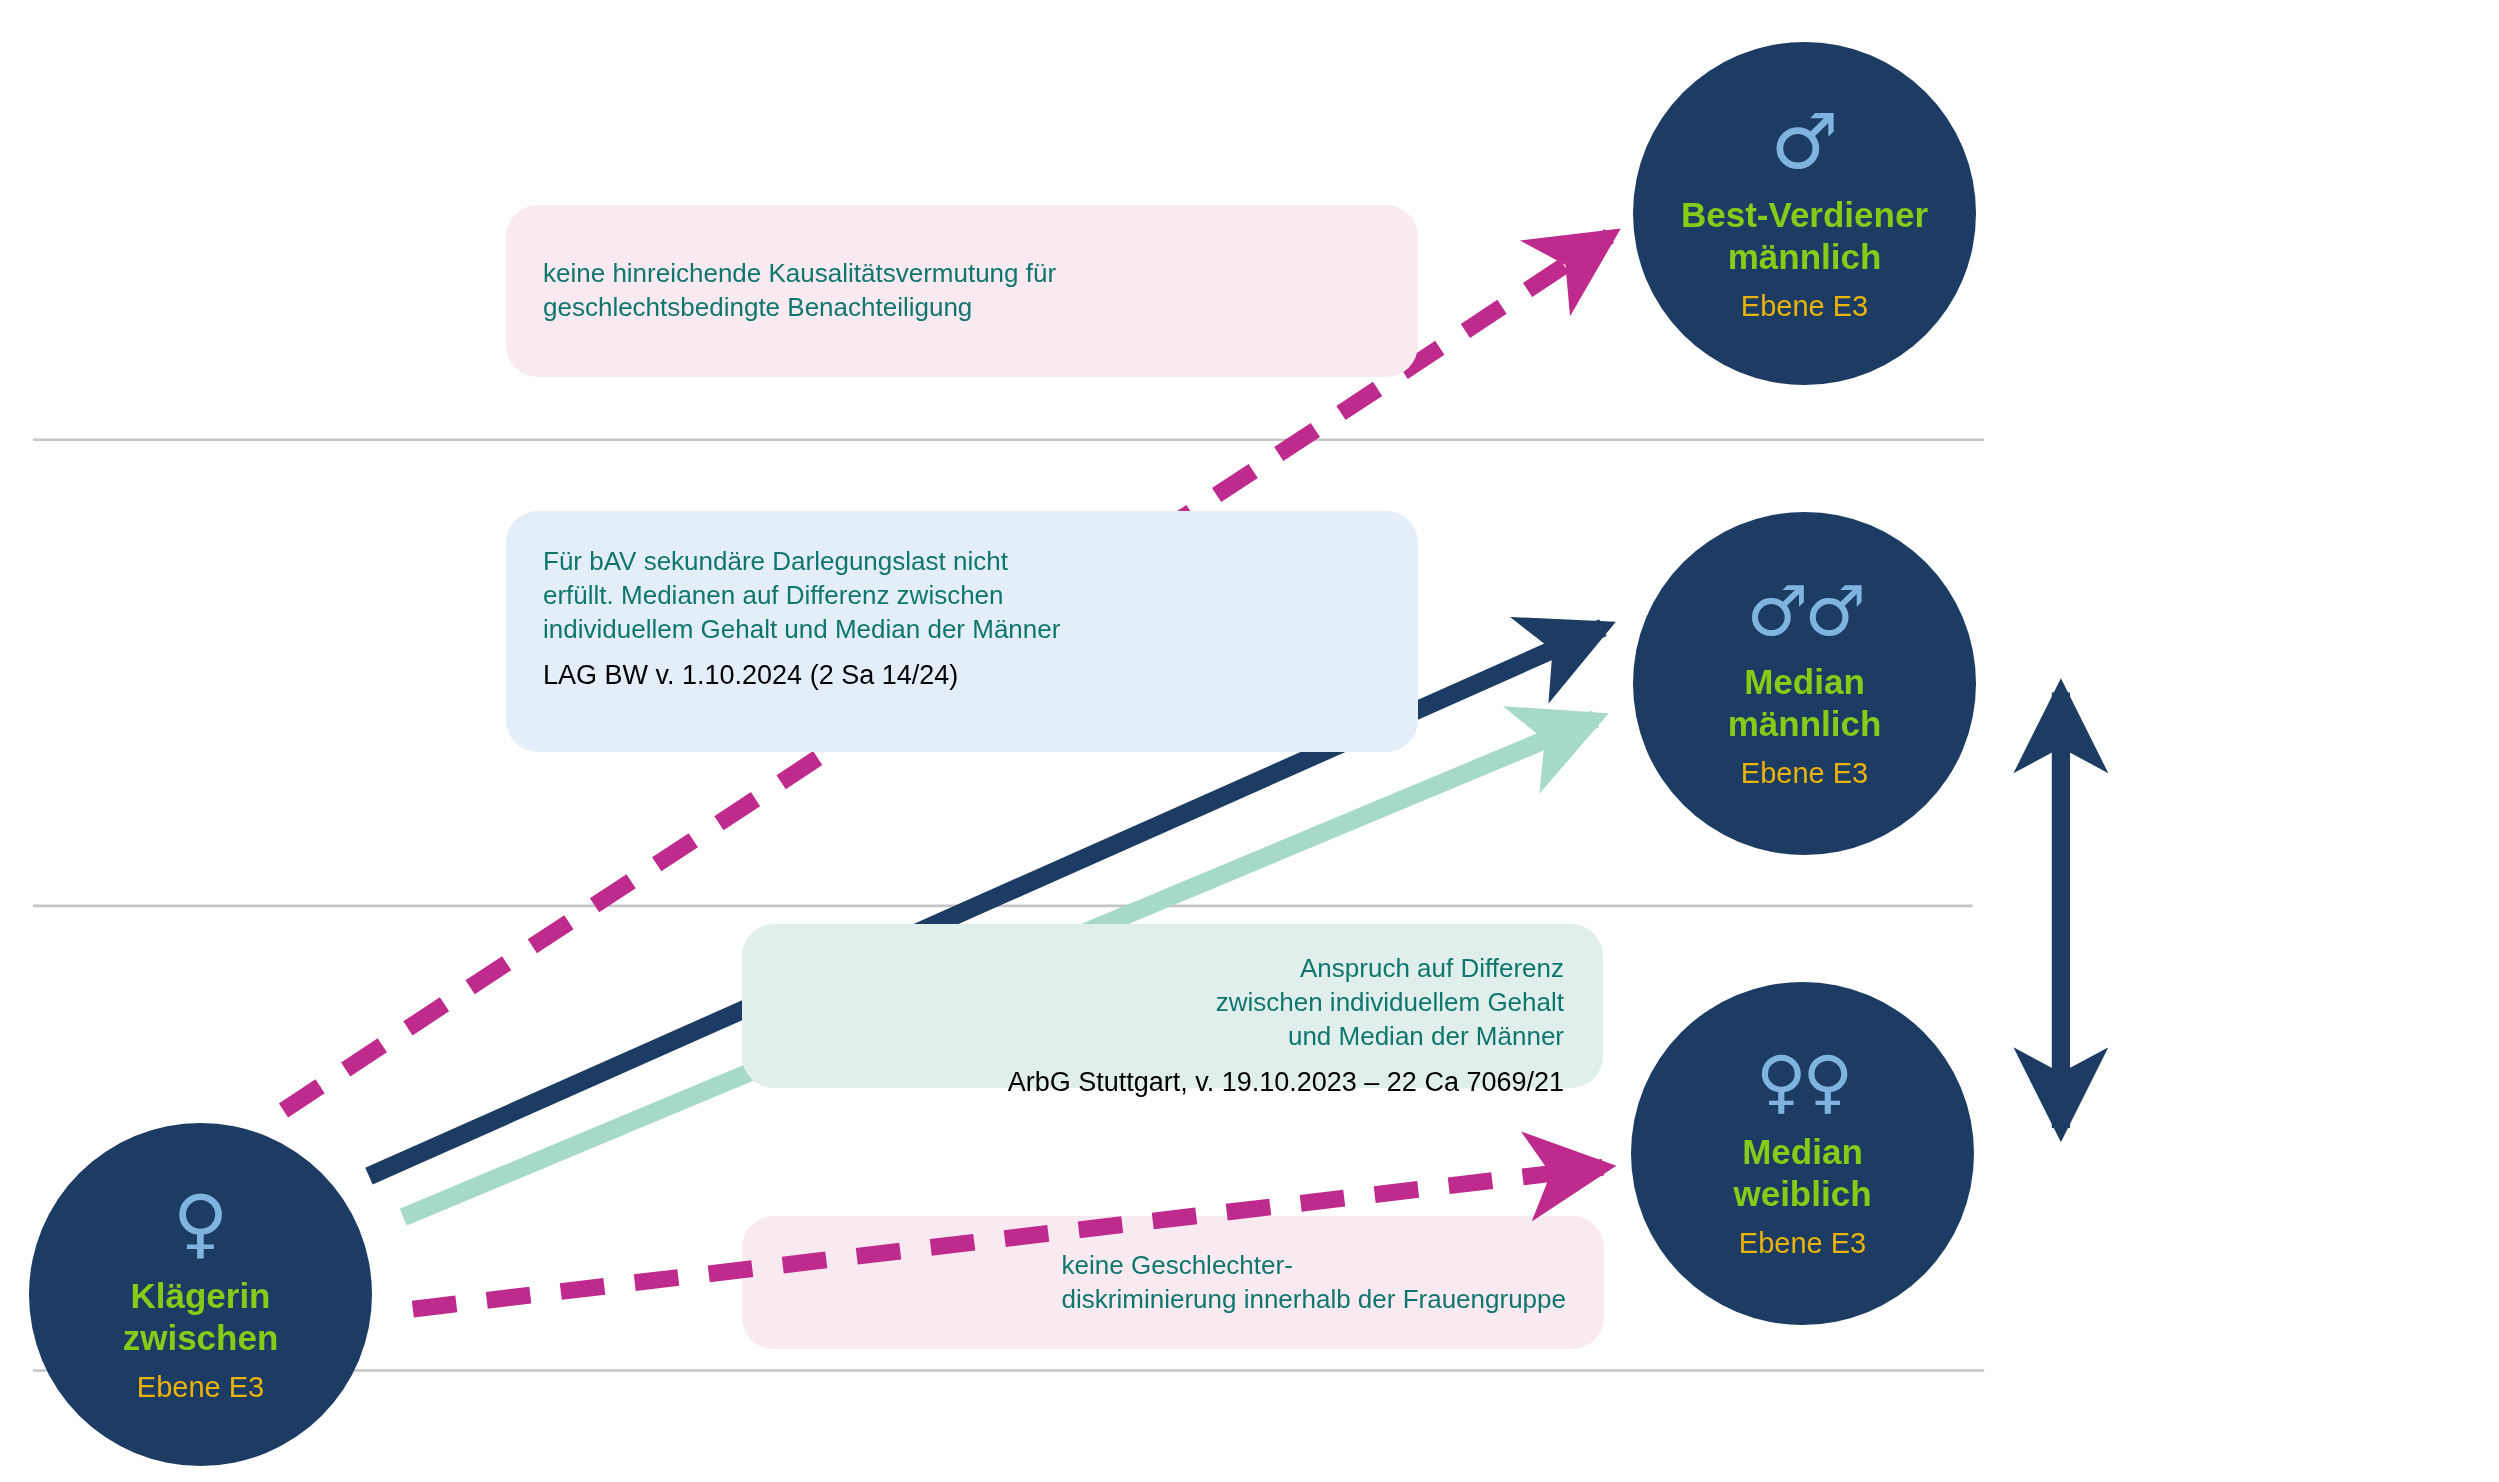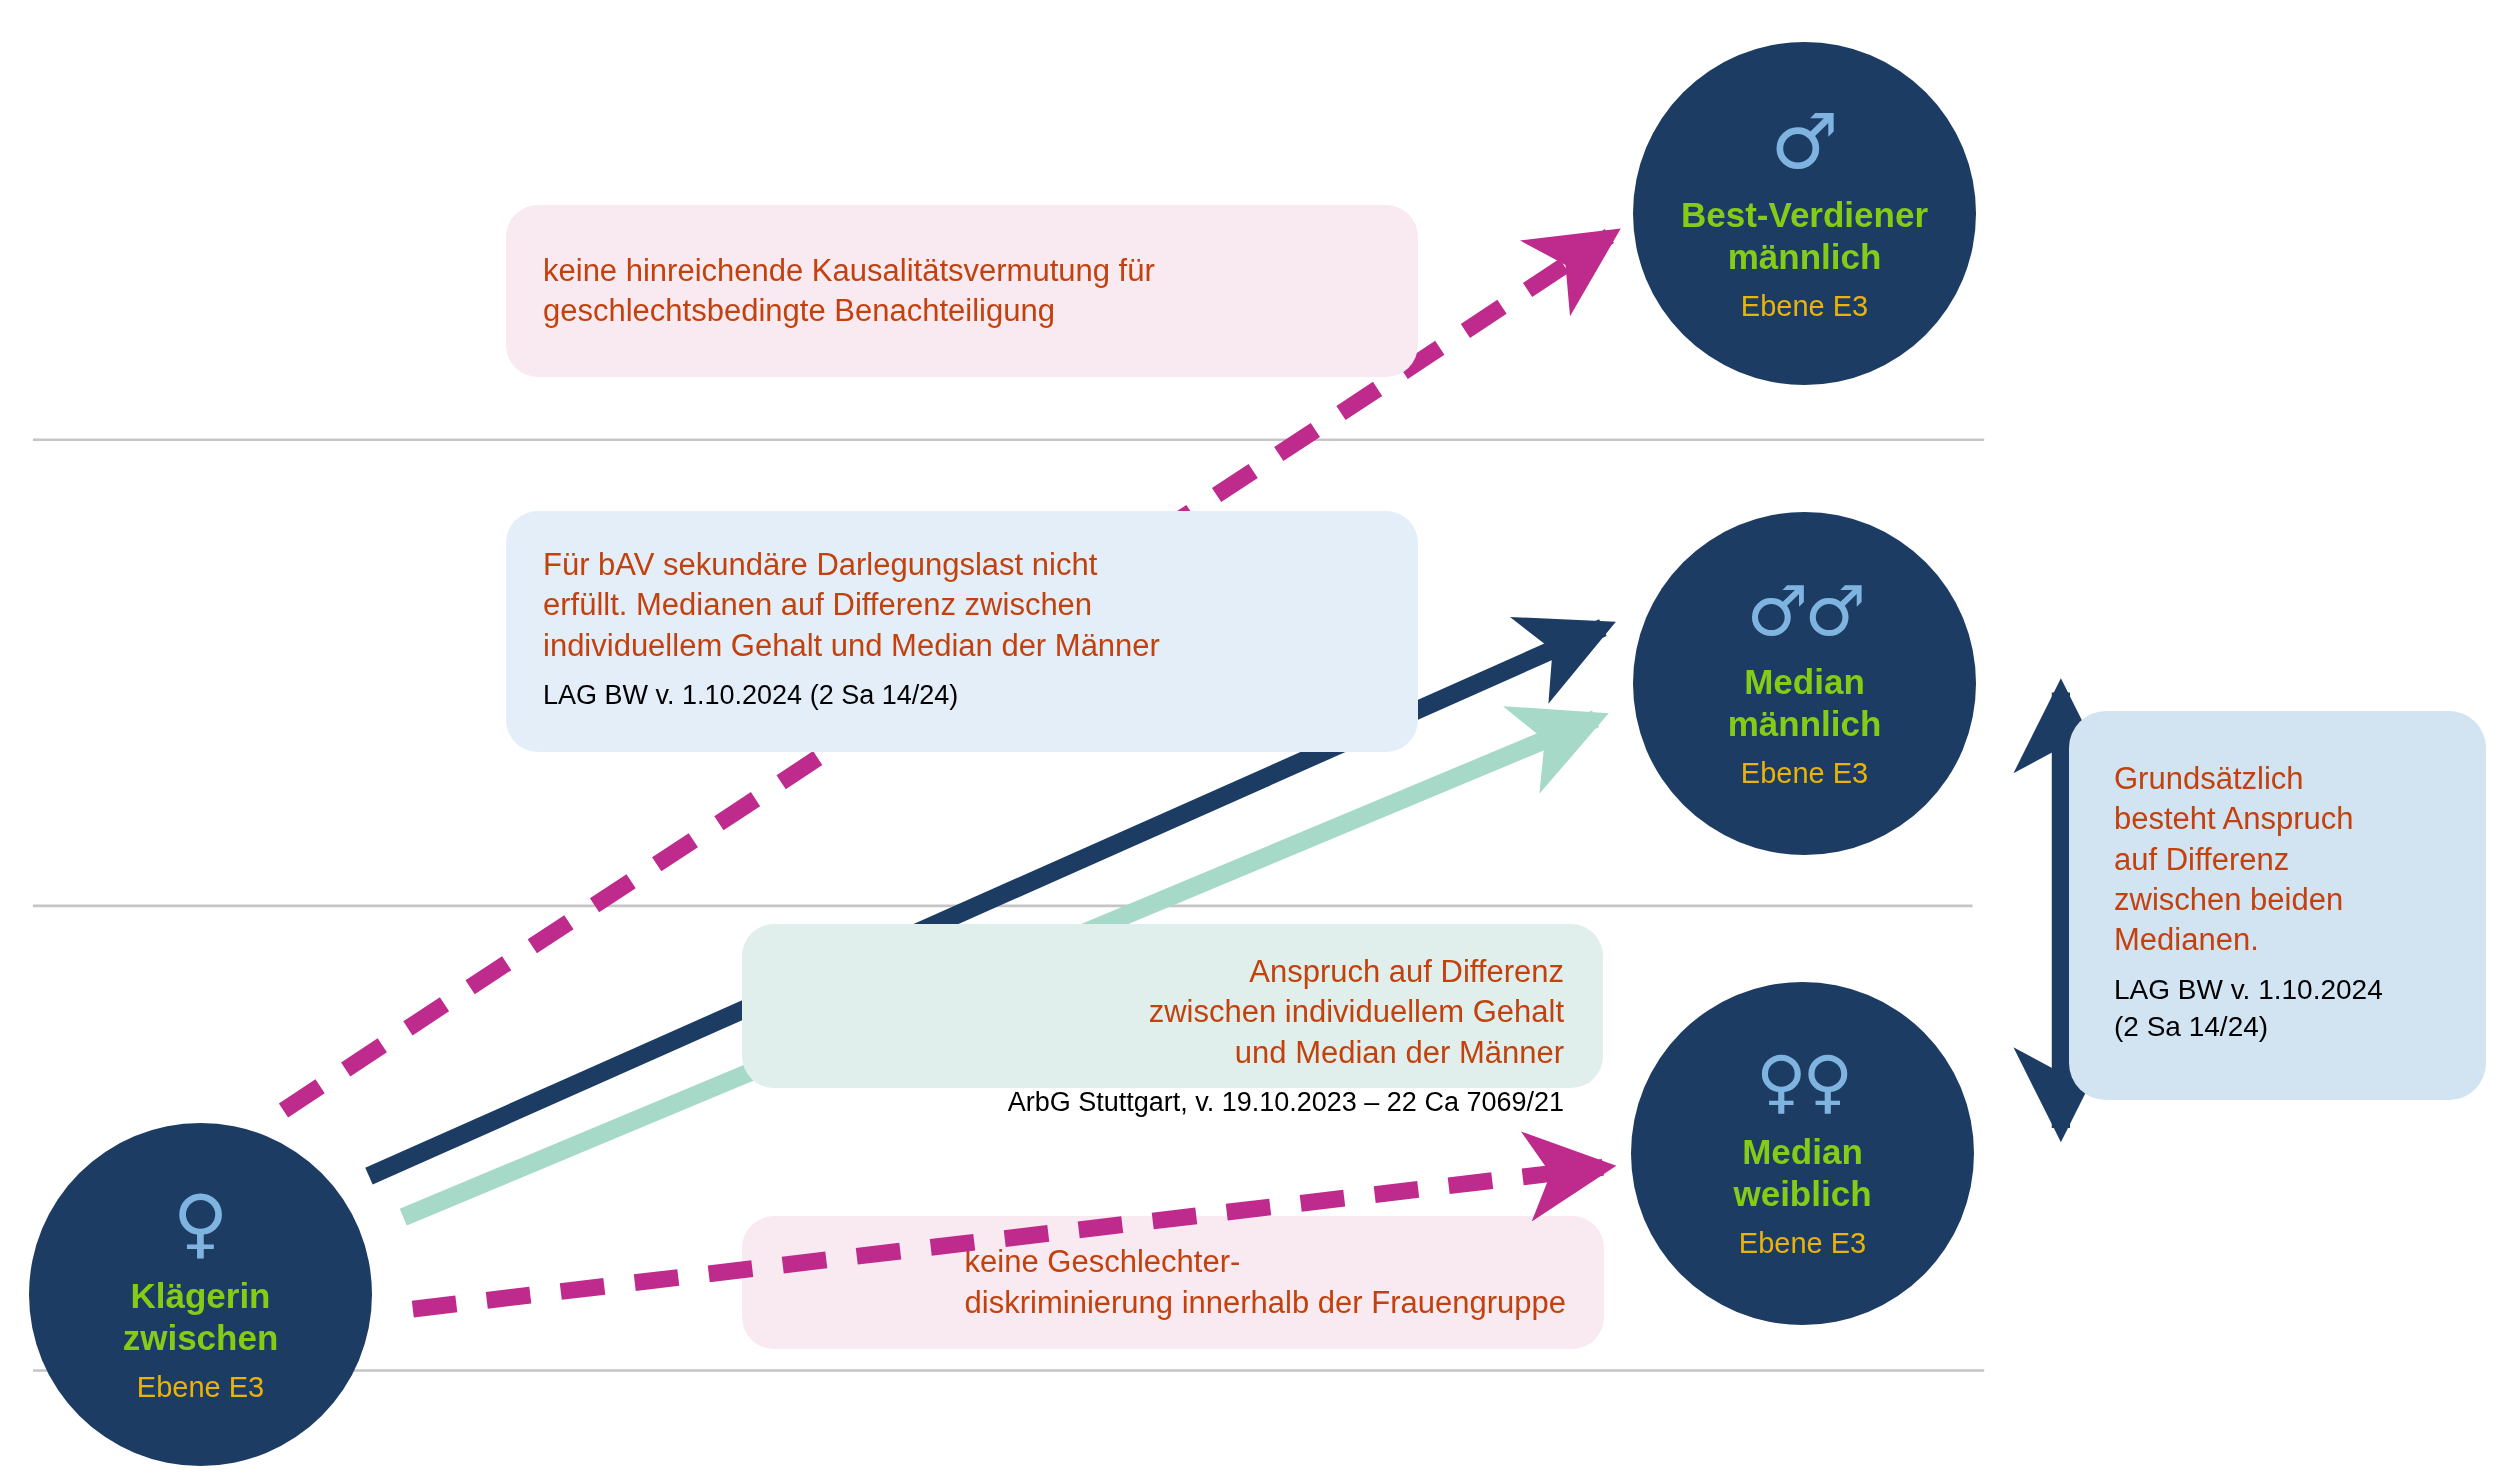--- a/index.html
+++ b/index.html
@@ -5,21 +5,21 @@
   html,body{margin:0;padding:0;background:#ffffff;}
   .stage{
     position:relative;width:2500px;height:1483px;background:#ffffff;overflow:hidden;
     font-family:"Liberation Sans","DejaVu Sans",sans-serif;color:#1f1f1f;
   }
   svg.layer{position:absolute;left:0;top:0;width:2500px;height:1483px;}
   .layer-under{z-index:1;}
   .layer-over{z-index:3;}
 
   .callout{position:absolute;z-index:2;border-radius:32px;box-sizing:border-box;}
-  .callout .body{font-size:31px;line-height:1.3;color:#c2410c;white-space:pre-line;}
+  .callout .body{font-size:26px;line-height:1.3;color:#0f766e;white-space:pre-line;}
   .callout .cite{font-size:27px;line-height:1.3;color:#000000;white-space:pre-line;margin-top:11.7px;}
 
   .callout-kausalitaet{left:506px;top:205px;width:912px;height:172px;background:#f9e9f1;
     display:flex;align-items:center;padding:0 37px;}
   .callout-bav{left:506px;top:511px;width:912px;height:241px;background:#e4eef8;
     padding:34px 37px;}
   .callout-median-anspruch{left:742px;top:924px;width:861px;height:164px;background:#e0efec;
     padding:28px 39px;text-align:right;}
   .callout-frauengruppe{left:742px;top:1216px;width:862px;height:133px;background:#f9e9f1;
     display:flex;align-items:center;justify-content:flex-end;padding:0 38px;text-align:left;}
@@ -87,29 +87,20 @@
 zwischen individuellem Gehalt
 und Median der Männer</div>
     <div class="cite">ArbG Stuttgart, v. 19.10.2023 – 22 Ca 7069/21</div>
   </div>
 
   <div class="callout callout-frauengruppe">
     <div class="body">keine Geschlechter-
 diskriminierung innerhalb der Frauengruppe</div>
   </div>
 
-  <div class="callout callout-mediane">
-    <div class="body">Grundsätzlich
-besteht Anspruch
-auf Differenz
-zwischen beiden
-Medianen.</div>
-    <div class="cite">LAG BW v. 1.10.2024
-(2 Sa 14/24)</div>
-  </div>
 
   <svg class="layer layer-over" viewBox="0 0 3422 2030" xmlns="http://www.w3.org/2000/svg">
     <line x1="565" y1="1792" x2="2194" y2="1598" stroke="#bf2a8d" stroke-width="23" stroke-dasharray="60 42" marker-end="url(#head-magenta)"></line>
   </svg>
 
   <div class="node node-best">
     <div class="node-symbol">♂</div>
     <div class="node-title">Best-Verdiener
 männlich</div>
     <div class="node-subtitle">Ebene E3</div>

